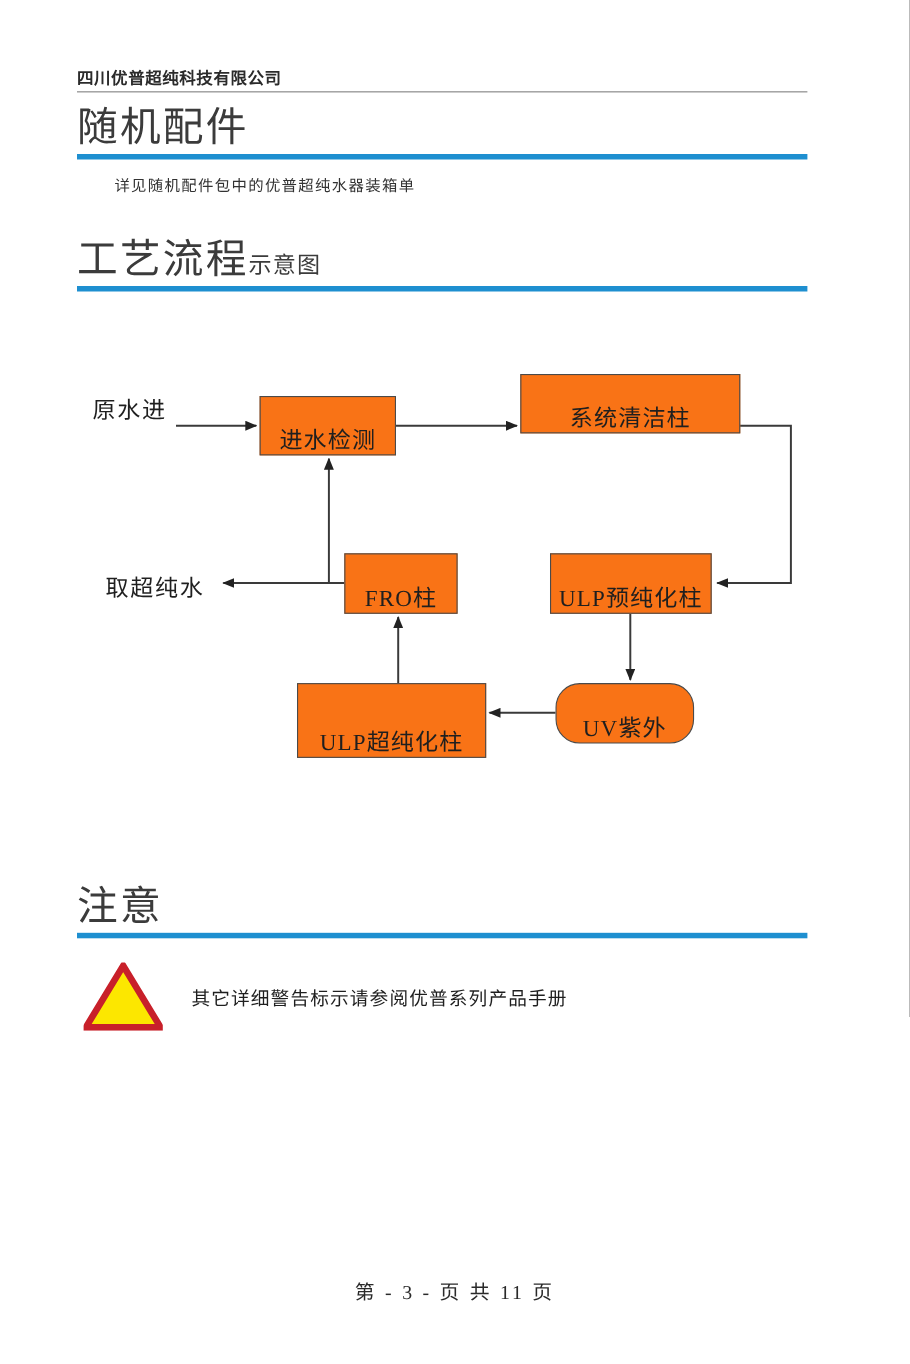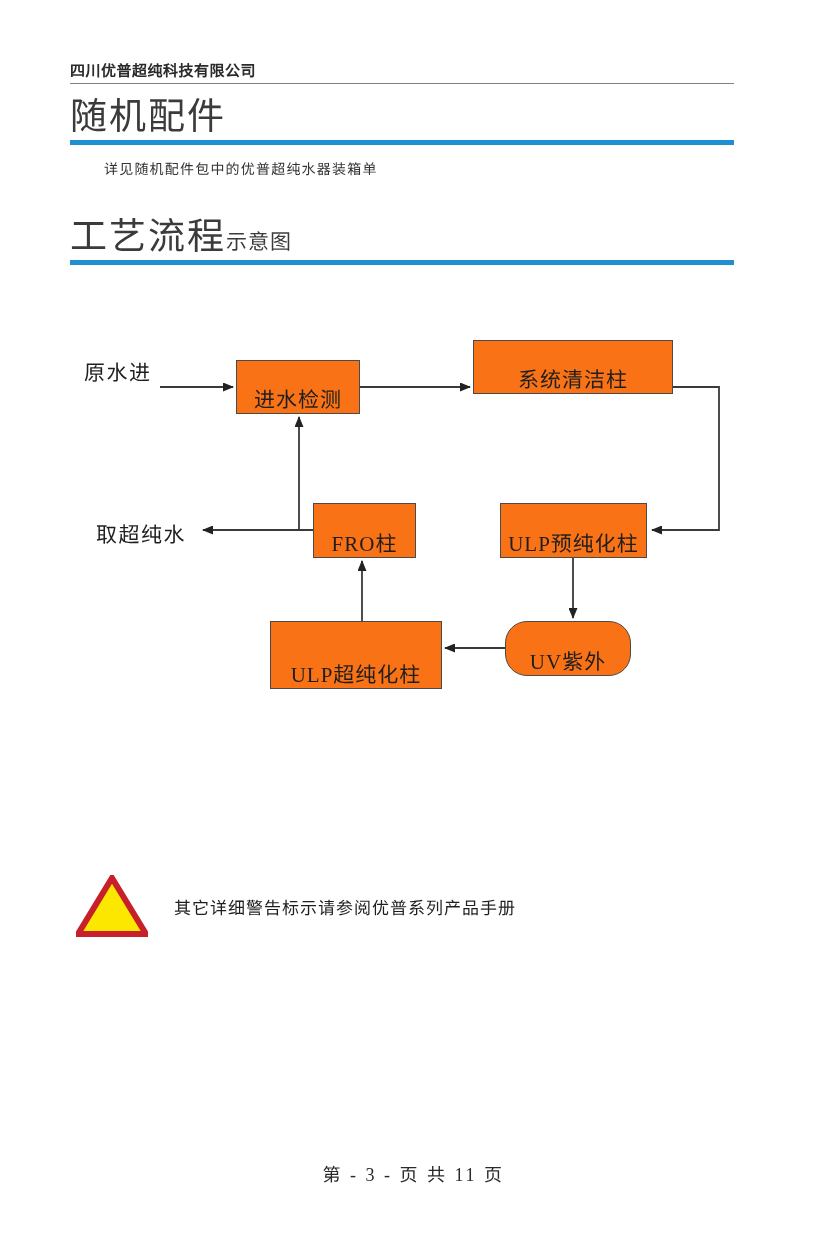--- a/index.html
+++ b/index.html
@@ -210,20 +210,26 @@
   <div class="node" style="left:270px; top:621px; width:172px; height:68px;">
     <span>ULP超纯化柱</span>
   </div>
   <div class="node" style="left:505px; top:621px; width:126px; height:55px;border-radius:22px;">
     <span>UV紫外</span>
   </div>
 
   <div class="flow-label" style="left:84px; top:356px;">原水进</div>
   <div class="flow-label" style="left:96px; top:518px;">取超纯水</div>
 
+  <div class="section" style="top:806px;">
+    <div class="heading">
+      <span class="big">注意</span>
+    </div>
+    <div class="bluebar"></div>
+  </div>
 
   <div class="warn-row" style="top:875px;">
     <svg class="warn-tri" viewBox="0 0 72 62">
       <polygon points="36,3 70,59 2,59" fill="#FCE700" stroke="#C8202A" stroke-width="6" stroke-linejoin="miter"></polygon>
     </svg>
     <div class="warn-text">其它详细警告标示请参阅优普系列产品手册</div>
   </div>
 
   <div class="footer">第 - 3 - 页  共 11 页</div>
 

